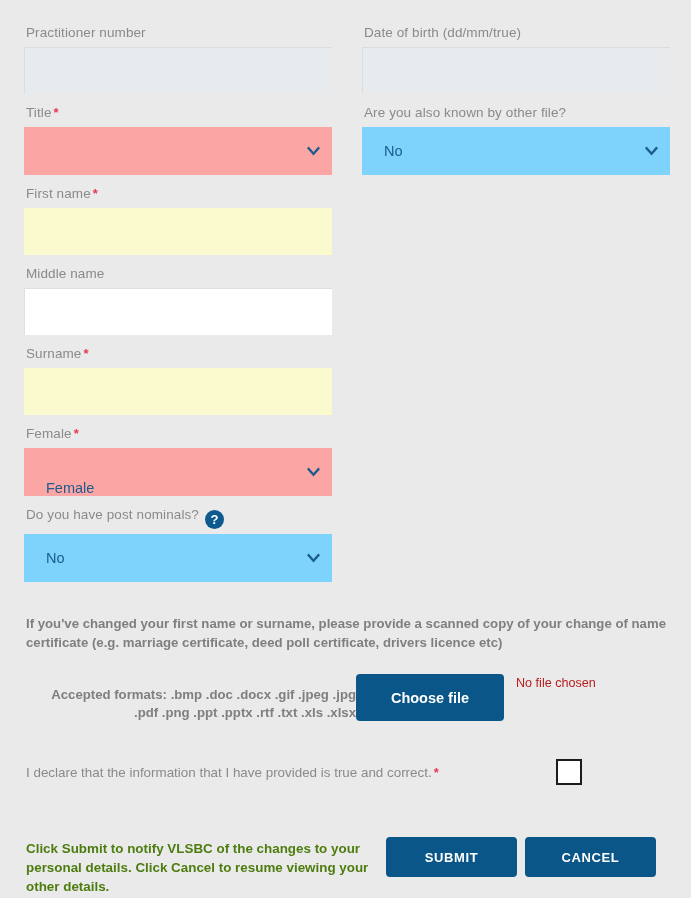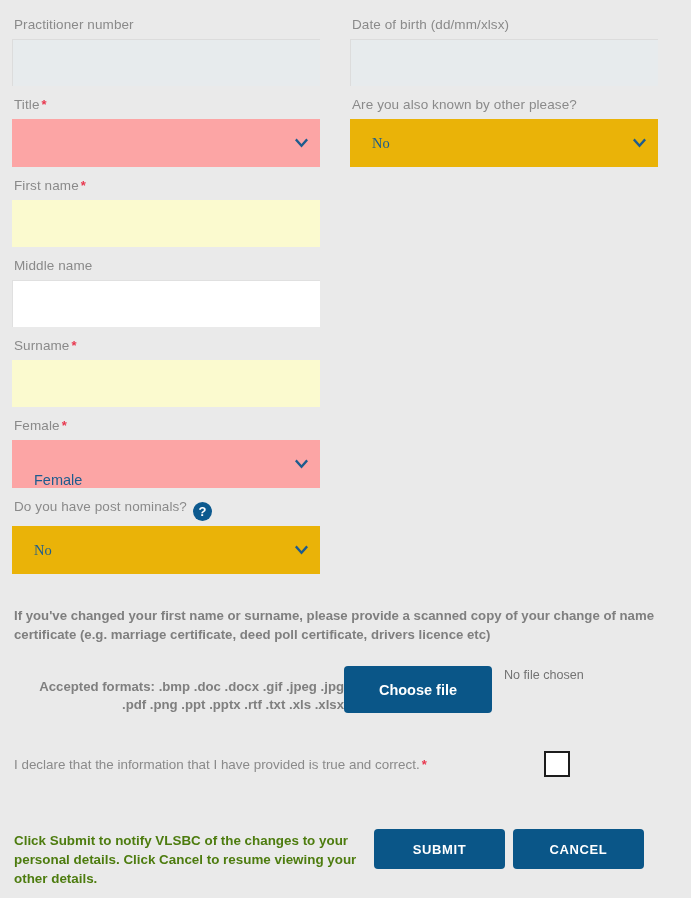--- a/index.html
+++ b/index.html
@@ -12,21 +12,22 @@
     background: #eaeaea;
     font-family: "Liberation Sans", sans-serif;
     overflow: hidden;
     position: relative;
   }
   .page {
     position: relative;
     width: 691px;
     height: 804px;
     box-sizing: border-box;
-    padding: 16px 24px 0 12px;
+    padding: 16px 24px 0 24px;
+    margin-top: 8px;
   }
 
   
   .cols {
     display: flex;
     gap: 30px;
   }
   .col-left  { width: 308px; flex: 0 0 308px; }
   .col-right { width: 308px; flex: 0 0 308px; }
 
@@ -73,21 +74,21 @@
   
   .select {
     box-sizing: border-box;
     position: relative;
     width: 308px;
     height: 48px;
     display: flex;
     align-items: center;
   }
   .select.yellow { background: #fca5a5; align-items: flex-end; }
-  .select.white  { background: #eab308; font-family: Liberation Serif, serif; }
+  .select.white  { background: #7dd3fc; }
   .select-value {
     color: #1d5c8e;
     font-size: 14.5px;
     padding-left: 22px;
   }
   .chevron {
     position: absolute;
     right: 12px;
     top: 50%;
     transform: translateY(-50%);
@@ -146,21 +147,21 @@
     border-radius: 4px;
     cursor: pointer;
     padding: 0;
   }
   .btn-choose {
     width: 148px;
     height: 47px;
     font-size: 14.5px;
   }
   .no-file {
-    color: #737373;
+    color: #b91c1c;
     font-size: 12.6px;
     padding-left: 12px;
     padding-top: 2px;
   }
 
   
   .declare-row {
     display: flex;
     align-items: center;
     margin-top: 37px;
@@ -263,26 +264,26 @@
             <path d="M1.5 3.5 L6 8.5 L10.5 3.5" fill="none" stroke="#1d5c8e" stroke-width="2.2" stroke-linecap="square"></path>
           </svg>
         </div>
       </div>
 
     </div>
 
     <div class="col-right">
 
       <div class="field">
-        <span class="label">Date of birth (dd/mm/xlsx)</span>
+        <span class="label">Date of birth (dd/mm/true)</span>
         <input class="input readonly" type="text" readonly="" value="" style="">
       </div>
 
       <div class="field">
-        <span class="label">Are you also known by other please?</span>
+        <span class="label">Are you also known by other file?</span>
         <div class="select white">
           <span class="select-value">No</span>
           <svg class="chevron" viewBox="0 0 12 12">
             <path d="M1.5 3.5 L6 8.5 L10.5 3.5" fill="none" stroke="#1d5c8e" stroke-width="2.2" stroke-linecap="square"></path>
           </svg>
         </div>
       </div>
 
     </div>
   </div>

